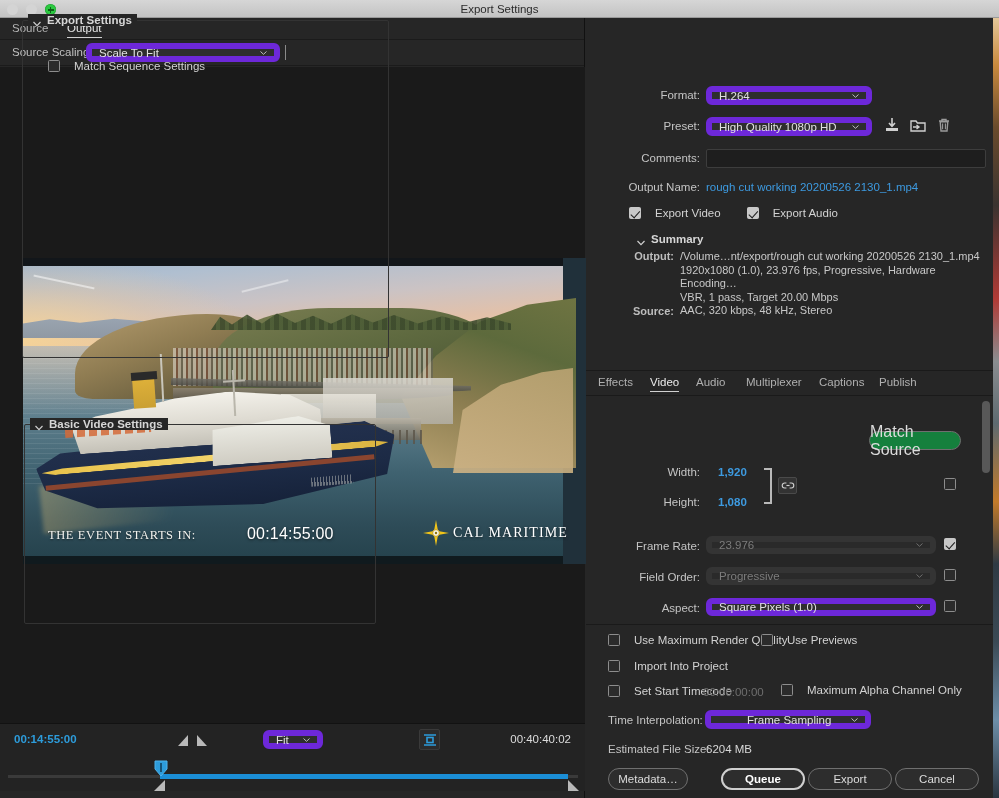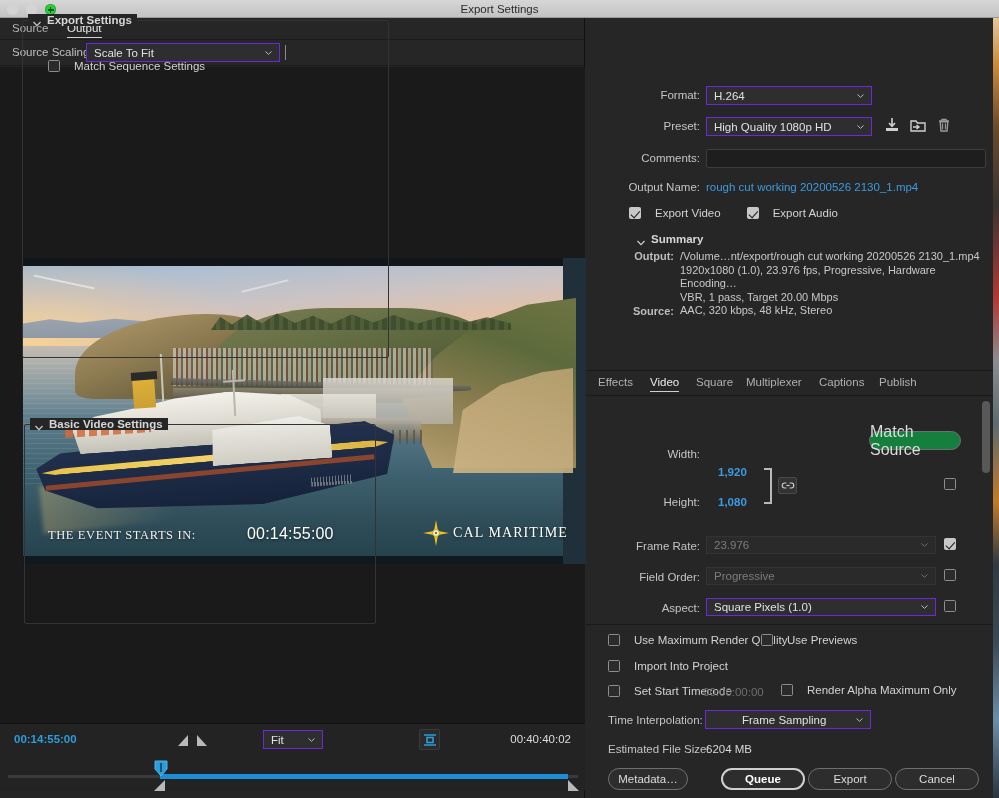--- a/index.html
+++ b/index.html
@@ -62,21 +62,21 @@
   .sot-output { left: 67px; }
 
   .scaling-row {
     position: relative; height: 26px; background: #262626;
     border-bottom: 1px solid #1b1b1b;
   }
   .scaling-label {
     position: absolute; left: 12px; top: 6px; font-size: 11.5px; color: #c0c0c0;
   }
   .select {
-    background: #2e2e2e; border: 1px solid #6d28d9; border-radius: 0;
+    background: #2e2e2e; border: 6px solid #6d28d9; border-radius: 6px;
     color: #e0e0e0; font-size: 11.5px; position: relative;
     display: flex; align-items: center; padding-left: 7px;
   }
   .select .chev {
     position: absolute; right: 7px; top: 50%; margin-top: -2px;
     width: 7px; height: 4px;
   }
   .select .chev svg { display: block; }
   .scaling-select {
     position: absolute; left: 86px; top: 3px; width: 194px; height: 19px;
@@ -418,21 +418,21 @@
     background: #585858; border-radius: 4px;
   }
   .bvs-box { left: 24px; top: 424px; width: 352px; height: 200px; }
   .bvs-head { left: 30px; top: 418px; }
   .match-source-btn {
     position: absolute; left: 869px; top: 431px; width: 92px; height: 19px;
     border: 1px solid #6f6f6f; border-radius: 10px; background: #15803d;
     color: #dcdcdc; font-size: 16px; display: flex; align-items: center;
     justify-content: center; cursor: pointer;
   }
-  .w-lbl { left: 586px; top: 448px; width: 114px; }
+  .w-lbl { left: 586px; top: 466px; width: 114px; }
   .w-val { position: absolute; left: 718px; top: 466px; font-size: 11.5px; color: #3d9ae0; font-weight: bold; }
   .h-lbl { left: 586px; top: 496px; width: 114px; }
   .h-val { position: absolute; left: 718px; top: 496px; font-size: 11.5px; color: #3d9ae0; font-weight: bold; }
   .bracket {
     position: absolute; left: 764px; top: 468px; width: 8px; height: 36px;
     border: 2px solid #b9b9b9; border-left: none;
   }
   .link-btn {
     position: absolute; left: 778px; top: 477px; width: 19px; height: 17px;
     background: #333; border: 1px solid #4a4a4a; border-radius: 2px;
@@ -697,21 +697,21 @@
   <div class="sum-lbl sum-out-lbl">Output:</div>
   <div class="sum-block sum-out-block" style="white-space:pre-line;">/Volume…nt/export/rough cut working 20200526 2130_1.mp4
 1920x1080 (1.0), 23.976 fps, Progressive, Hardware Encoding…
 VBR, 1 pass, Target 20.00 Mbps
 AAC, 320 kbps, 48 kHz, Stereo</div>
   <div class="sum-lbl sum-src-lbl">Source:</div>
 
   <div class="tabstrip">
     <div class="tab" style="left:12px;">Effects</div>
     <div class="tab active" style="left:64px;">Video</div>
-    <div class="tab" style="left:110px;">Square</div>
+    <div class="tab" style="left:110px;">Audio</div>
     <div class="tab" style="left:160px;">Multiplexer</div>
     <div class="tab" style="left:233px;">Captions</div>
     <div class="tab" style="left:293px;">Publish</div>
   </div>
 
   <div class="vs-area">
     <div class="vs-scrollbar"></div>
   </div>
 
   <div class="group-box bvs-box"></div>
@@ -786,21 +786,21 @@
     <span class="cb"></span>
     <span>Import Into Project</span>
   </div>
   <div class="cb-row opt opt-stc">
     <span class="cb"></span>
     <span>Set Start Timecode</span>
   </div>
   <div class="stc-value">00:00:00:00</div>
   <div class="cb-row opt opt-alpha">
     <span class="cb"></span>
-    <span>Render Alpha Maximum Only</span>
+    <span>Maximum Alpha Channel Only</span>
   </div>
 
   <div class="ti-lbl">Time Interpolation:</div>
   <div class="select ti-sel">
     <span>Frame Sampling</span>
     <span class="chev">
       <svg viewBox="0 0 7 4">
           <path d="M0.5 0.5 L3.5 3.3 L6.5 0.5" stroke="#bdbdbd" stroke-width="1" fill="none"></path>
         </svg>
     </span>

